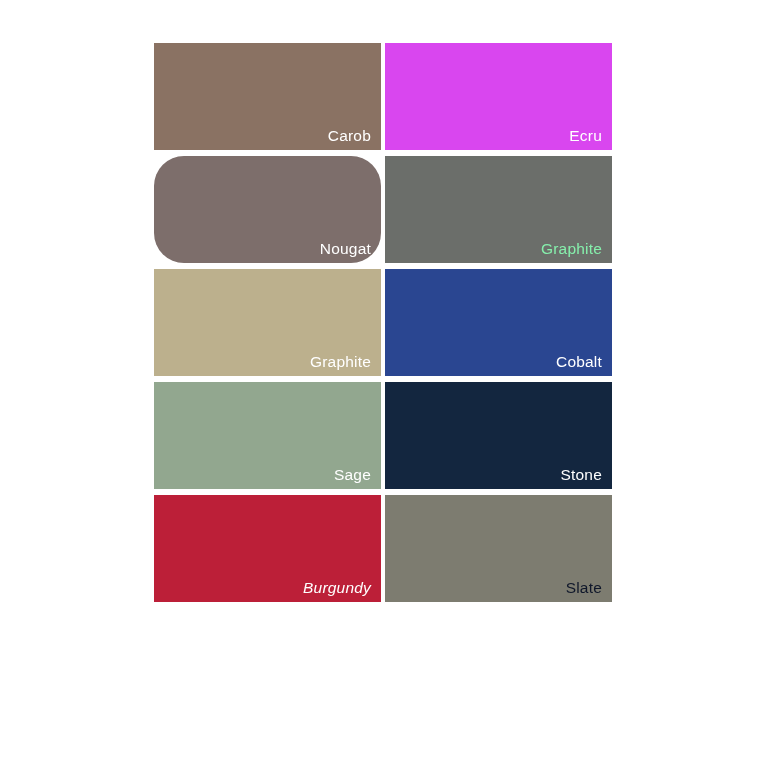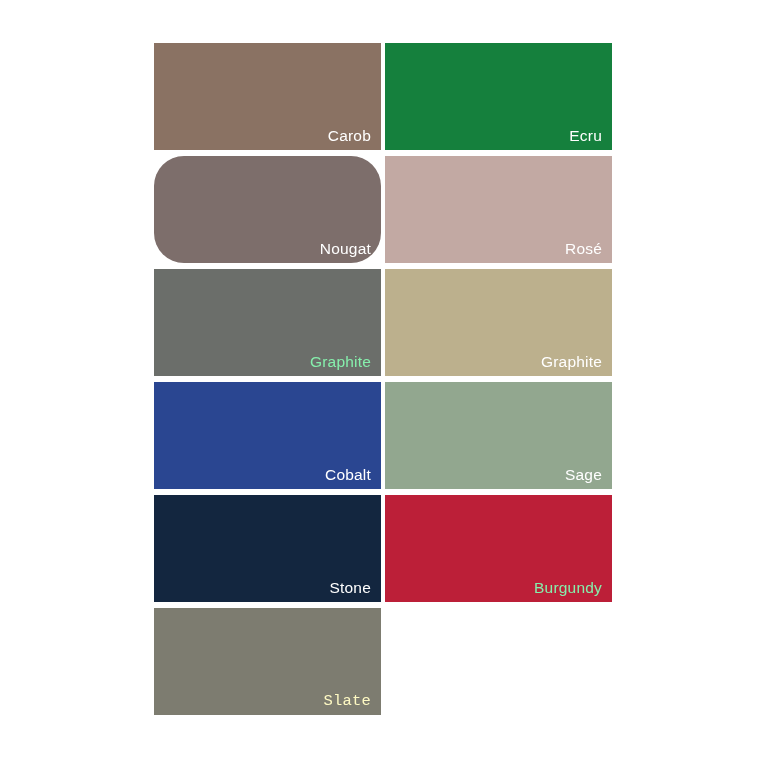--- a/index.html
+++ b/index.html
@@ -52,44 +52,41 @@
   }
 </style>
 </head>
 <body>
 
 <div id="palette-page">
   <div id="swatch-grid">
       <div class="swatch" style="background-color: rgb(138, 114, 99); padding-left: 44px;">
         <span class="swatch-label" style="color: rgb(255, 255, 255);">Carob</span>
       </div>
-      <div class="swatch" style="background-color: #15803d;">
+      <div class="swatch" style="background-color: #d946ef;">
         <span class="swatch-label" style="color: rgb(255, 255, 255);">Ecru</span>
       </div>
       <div class="swatch" style="background-color: rgb(125, 110, 107); border-radius: 30px;">
         <span class="swatch-label" style="color: rgb(255, 255, 255);">Nougat</span>
-      </div>
-      <div class="swatch" style="background-color: rgb(194, 169, 163);">
-        <span class="swatch-label" style="color: rgb(255, 255, 255);">Rosé</span>
       </div>
       <div class="swatch" style="background-color: rgb(107, 110, 106);">
         <span class="swatch-label" style="color: #86efac;">Graphite</span>
       </div>
       <div class="swatch" style="background-color: rgb(188, 176, 141);">
         <span class="swatch-label" style="color: rgb(255, 255, 255);">Graphite</span>
       </div>
       <div class="swatch" style="background-color: rgb(42, 70, 145); padding-left: 16px;">
         <span class="swatch-label" style="color: rgb(255, 255, 255);">Cobalt</span>
       </div>
       <div class="swatch" style="background-color: rgb(146, 167, 143);">
         <span class="swatch-label" style="color: rgb(255, 255, 255); margin-left: 35px;">Sage</span>
       </div>
       <div class="swatch" style="background-color: rgb(19, 38, 63);">
         <span class="swatch-label" style="color: rgb(255, 255, 255);">Stone</span>
       </div>
       <div class="swatch" style="background-color: rgb(188, 31, 56);">
-        <span class="swatch-label" style="color: #86efac;">Burgundy</span>
+        <span class="swatch-label" style="color: #ffffff; font-style: italic;">Burgundy</span>
       </div>
       <div class="swatch" style="background-color: rgb(125, 124, 112);">
-        <span class="swatch-label" style="color: #fef9c3; font-family: Liberation Mono, monospace;">Slate</span>
+        <span class="swatch-label" style="color: #0f172a;">Slate</span>
       </div>
     </div>
 </div>
 
 </body></html>

